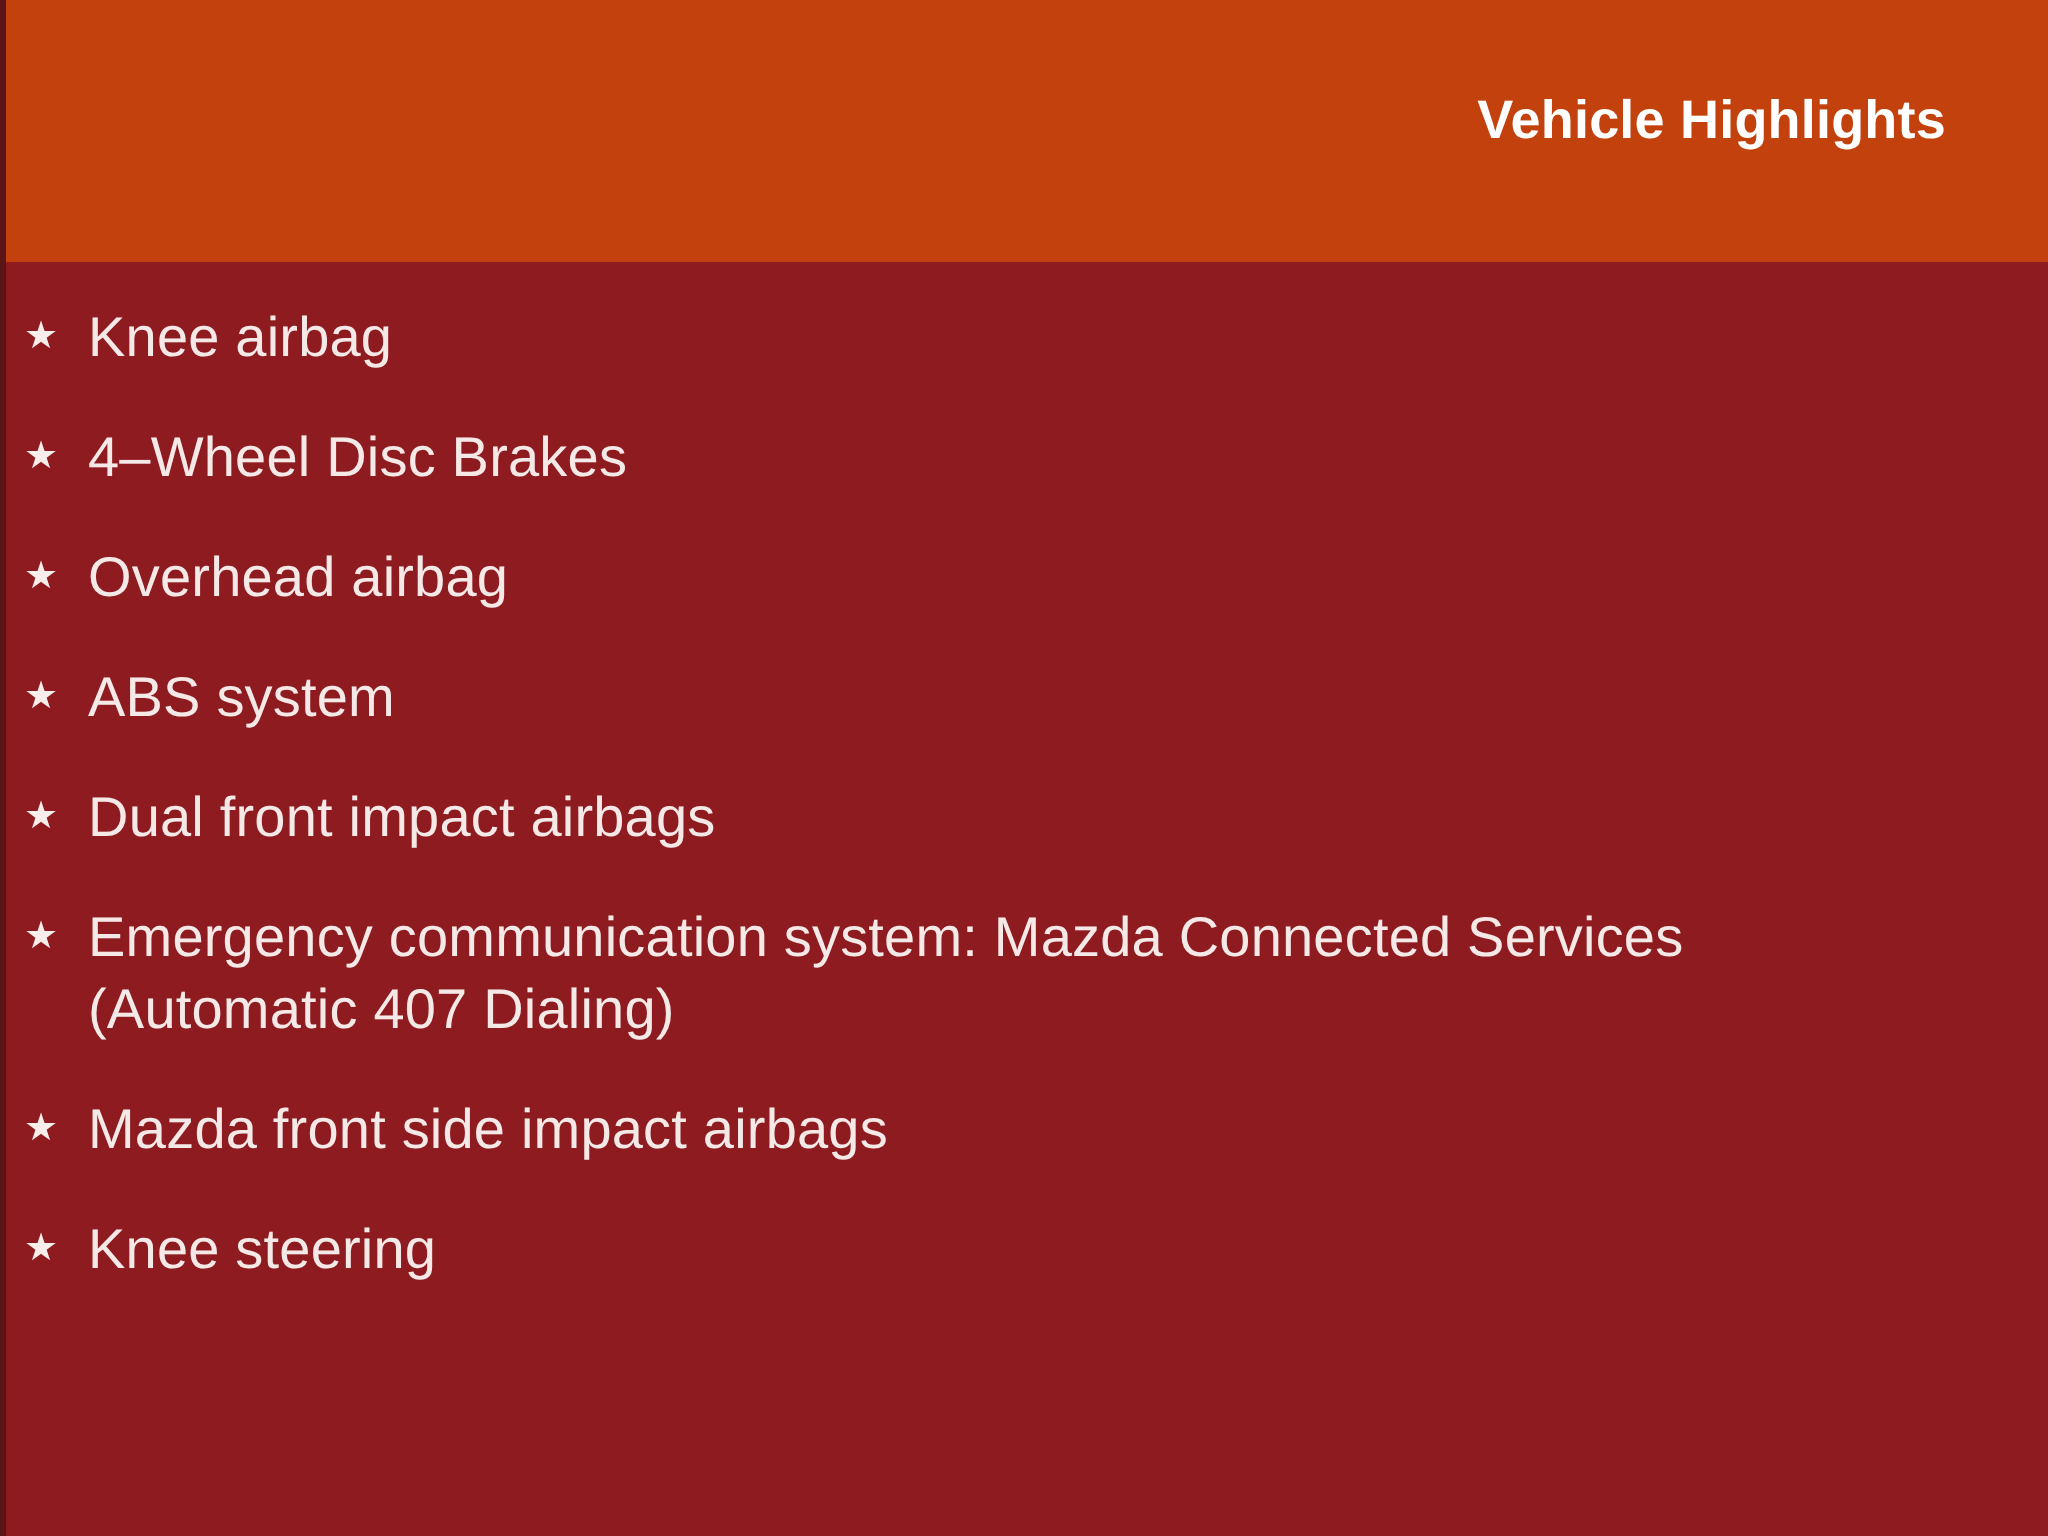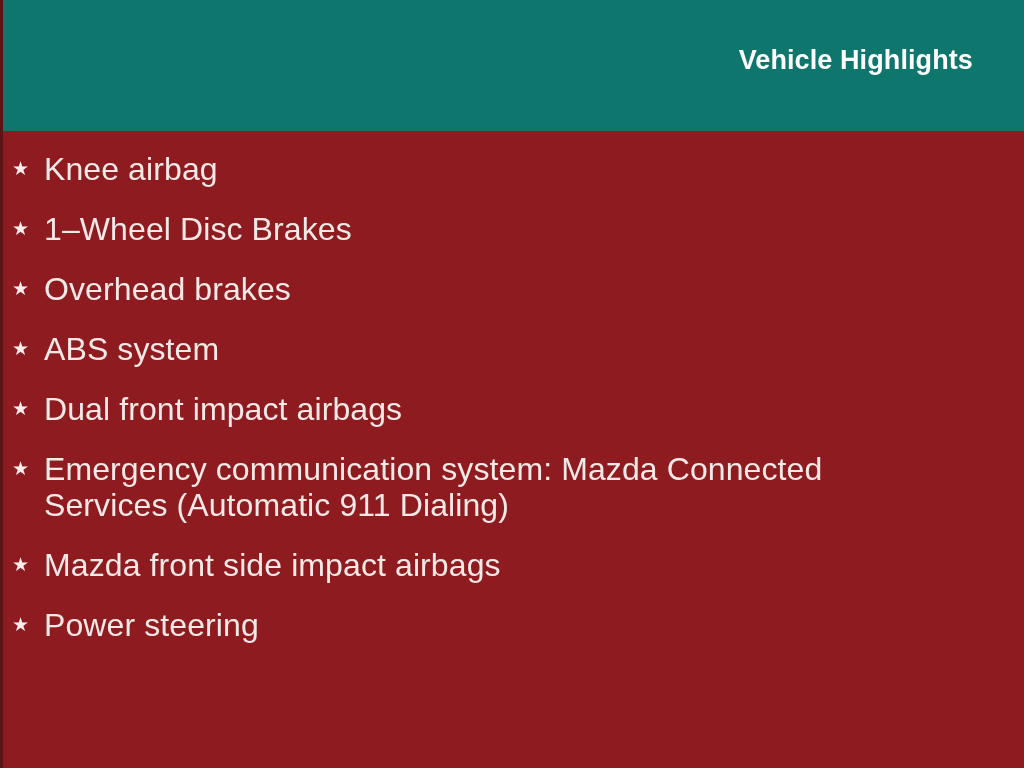--- a/index.html
+++ b/index.html
@@ -37,21 +37,21 @@
     z-index: 5;
   }
 
   
   .header {
     position: absolute;
     left: 0;
     top: 0;
     width: 1024px;
     height: 131px;
-    background: #0f766e;
+    background: #c2410c;
     box-sizing: border-box;
   }
 
   .header-title {
     position: absolute;
     right: 51px;
     top: 46px;
     margin: 0;
     font-size: 27px;
     font-weight: bold;
@@ -90,21 +90,21 @@
     width: 32px;
     font-size: 19px;
     line-height: 36px;
     color: #f7eeec;
     text-align: left;
     user-select: none;
   }
 
   .item-text {
     flex: 1 1 auto;
-    font-size: 32px;
+    font-size: 28px;
     line-height: 36px;
     color: #f4e9e7;
     letter-spacing: 0.1px;
     max-width: 900px;
   }
 </style>
 </head>
 <body>
 
 <div class="slide">
@@ -118,49 +118,49 @@
   <div class="body-area">
     <ul class="highlight-list">
 
       <li class="highlight-item">
         <span class="bullet-star">★</span>
         <span class="item-text">Knee airbag</span>
       </li>
 
       <li class="highlight-item">
         <span class="bullet-star">★</span>
-        <span class="item-text">1–Wheel Disc Brakes</span>
+        <span class="item-text">4–Wheel Disc Brakes</span>
       </li>
 
       <li class="highlight-item">
         <span class="bullet-star">★</span>
-        <span class="item-text">Overhead brakes</span>
+        <span class="item-text">Overhead airbag</span>
       </li>
 
       <li class="highlight-item">
         <span class="bullet-star">★</span>
         <span class="item-text">ABS system</span>
       </li>
 
       <li class="highlight-item">
         <span class="bullet-star">★</span>
         <span class="item-text">Dual front impact airbags</span>
       </li>
 
       <li class="highlight-item">
         <span class="bullet-star">★</span>
-        <span class="item-text">Emergency communication system: Mazda Connected Services (Automatic 911 Dialing)</span>
+        <span class="item-text">Emergency communication system: Mazda Connected Services (Automatic 407 Dialing)</span>
       </li>
 
       <li class="highlight-item">
         <span class="bullet-star">★</span>
         <span class="item-text">Mazda front side impact airbags</span>
       </li>
 
       <li class="highlight-item">
         <span class="bullet-star">★</span>
-        <span class="item-text">Power steering</span>
+        <span class="item-text">Knee steering</span>
       </li>
 
     </ul>
   </div>
 
 </div>
 
 </body></html>

